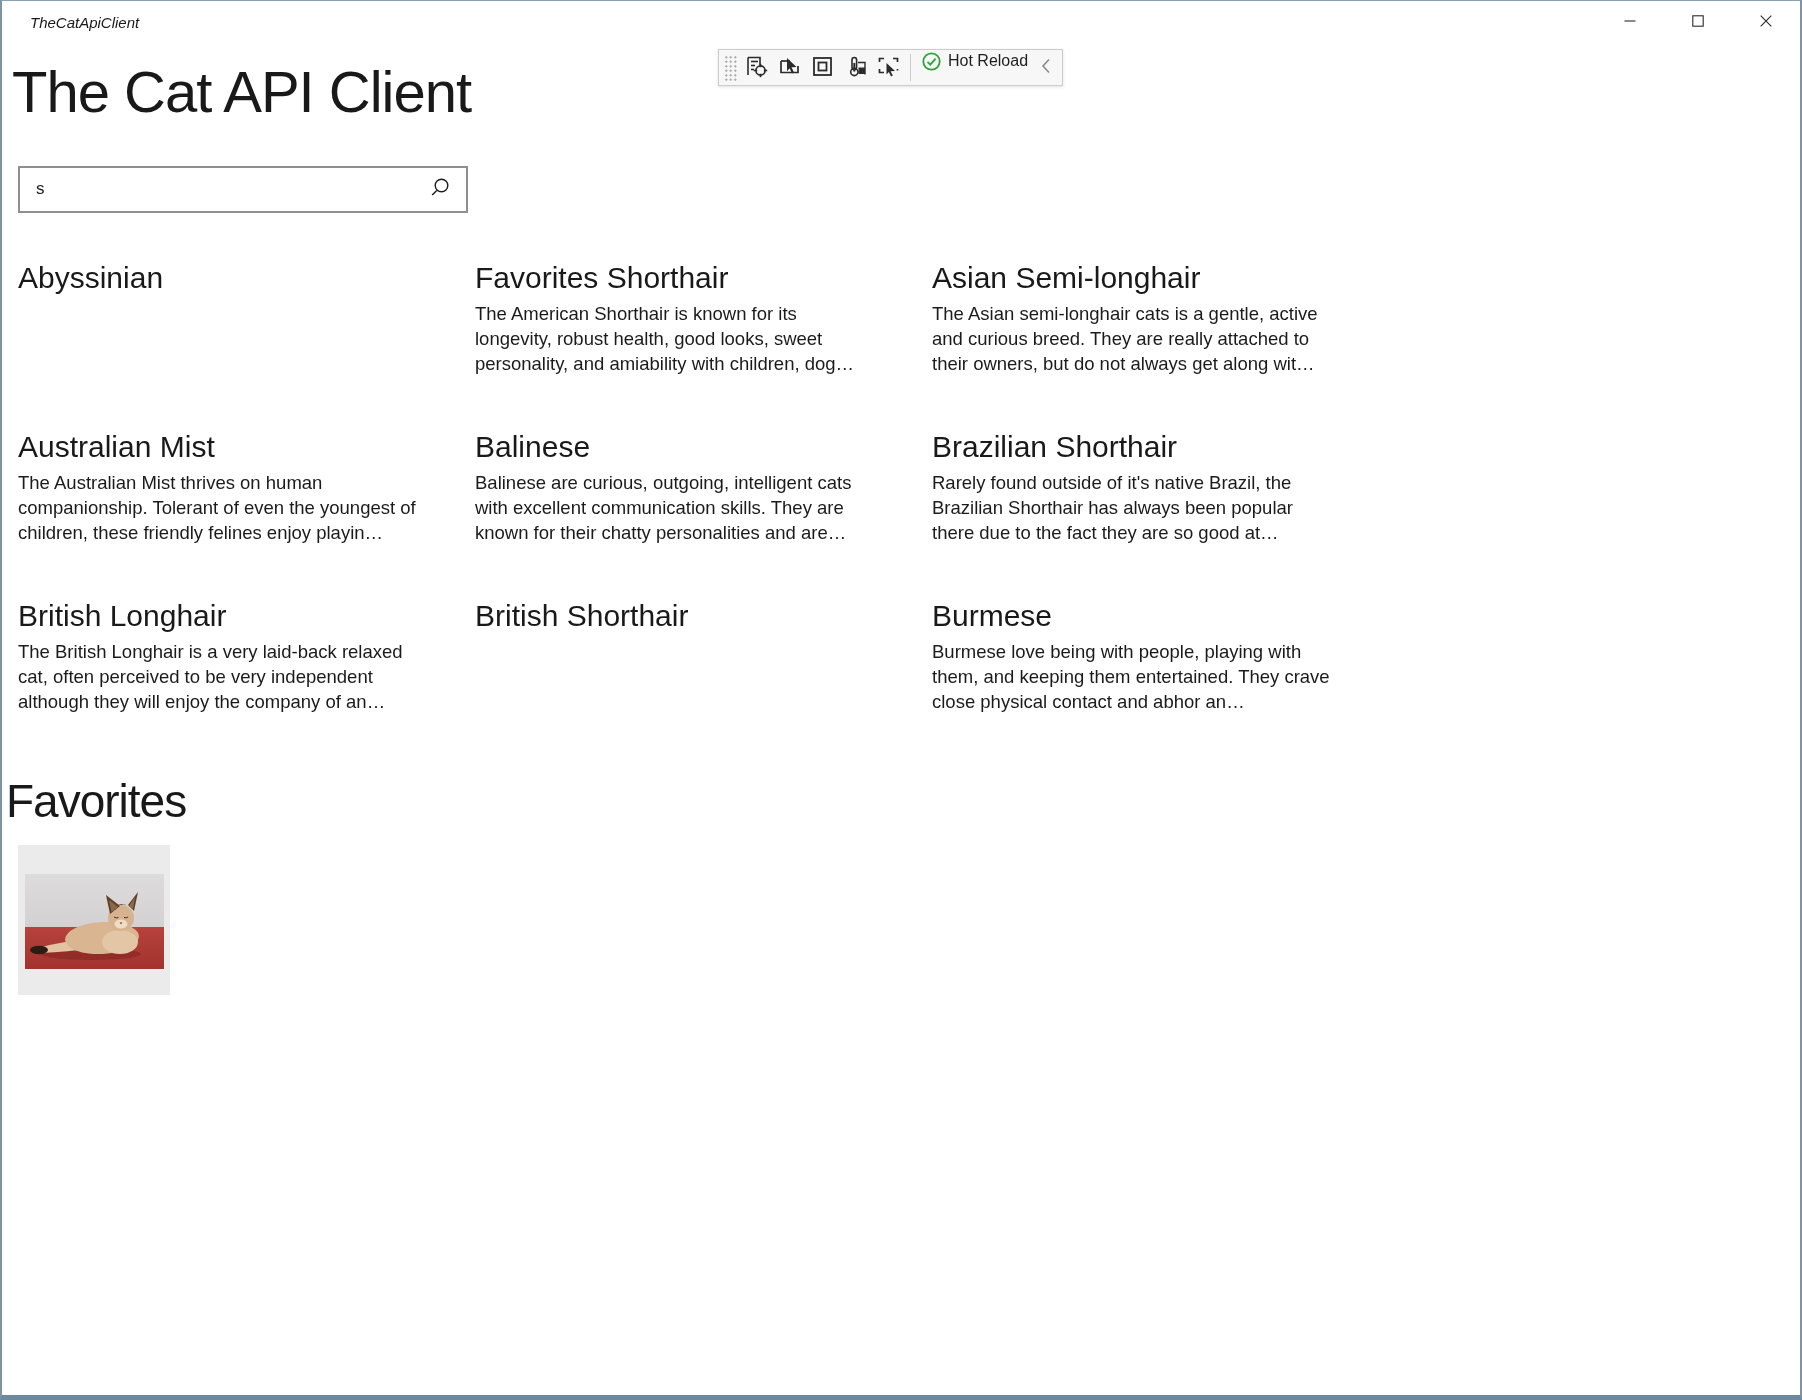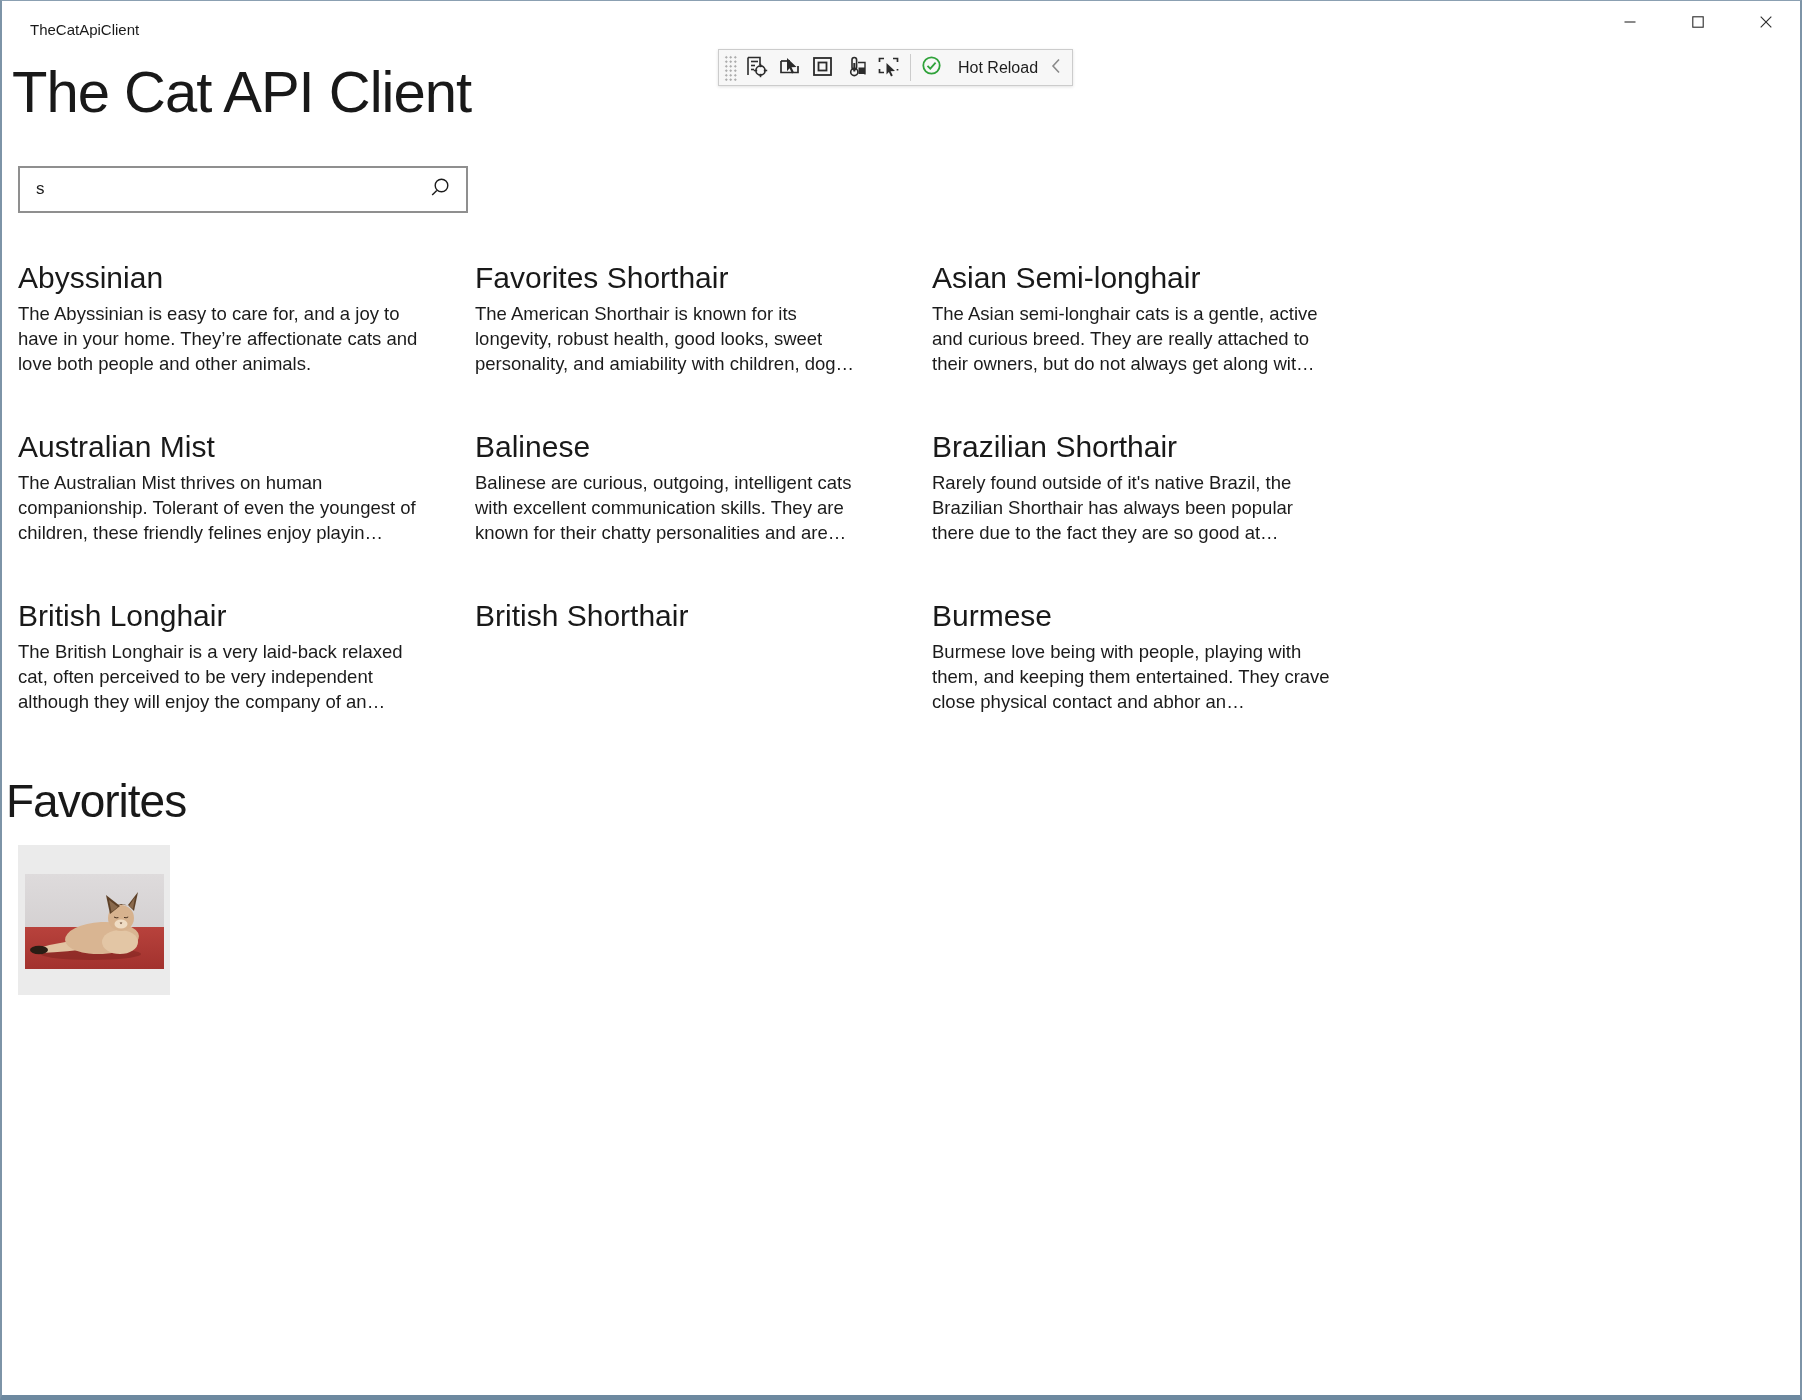--- a/index.html
+++ b/index.html
@@ -15,21 +15,22 @@
     border-bottom: 5px solid #6d89a0;
     position: relative;
     overflow: hidden;
   }
 
   
   .titlebar {
     height: 44px;
     display: flex;
     justify-content: space-between;
-    align-items: center;
+    align-items: flex-start;
+    font-style: italic;
   }
   .titlebar-title {
     padding: 13px 0 0 28px;
     font-size: 15px;
     color: #1a1a1a;
     white-space: nowrap;
   }
   .caption-buttons { display: flex; }
   .caption-btn {
     width: 68px; height: 42px;
@@ -57,21 +58,21 @@
   }
   .tool-btn {
     width: 33px; height: 31px;
     display: flex; align-items: center; justify-content: center;
     background: transparent; border: none; padding: 0;
   }
   .toolbar-sep {
     width: 1px; height: 27px; background: #cccccc; margin: 0 5px;
   }
   .hot-reload-btn {
-    display: flex; align-items: center; gap: 17px;
+    display: flex; gap: 7px;
     background: transparent; border: none;
     font-family: "Liberation Sans", sans-serif;
     font-size: 16px; color: #1e1e1e;
     padding: 0 6px; height: 31px;
   }
   .collapse-btn {
     background: transparent; border: none;
     width: 24px; height: 31px;
     display: flex; align-items: center; justify-content: center;
   }
@@ -279,21 +280,20 @@
           <line x1="7.8" y1="13.4" x2="3.2" y2="18" stroke="#1b1b1b" stroke-width="1.4"></line>
         </svg>
       </span>
     </button>
   </div>
 
   <div class="breed-grid">
 
     <div class="breed-card">
       <h2 class="breed-name">Abyssinian</h2>
-      <p class="breed-desc">The Abyssinian is easy to care for, and a joy to have in your home. They’re affectionate cats and love both people and other animals.</p>
     </div>
 
     <div class="breed-card">
       <h2 class="breed-name">Favorites Shorthair</h2>
       <p class="breed-desc">The American Shorthair is known for its longevity, robust health, good looks, sweet personality, and amiability with children, dog…</p>
     </div>
 
     <div class="breed-card">
       <h2 class="breed-name">Asian Semi-longhair</h2>
       <p class="breed-desc">The Asian semi-longhair cats is a gentle, active and curious breed. They are really attached to their owners, but do not always get along wit…</p>

